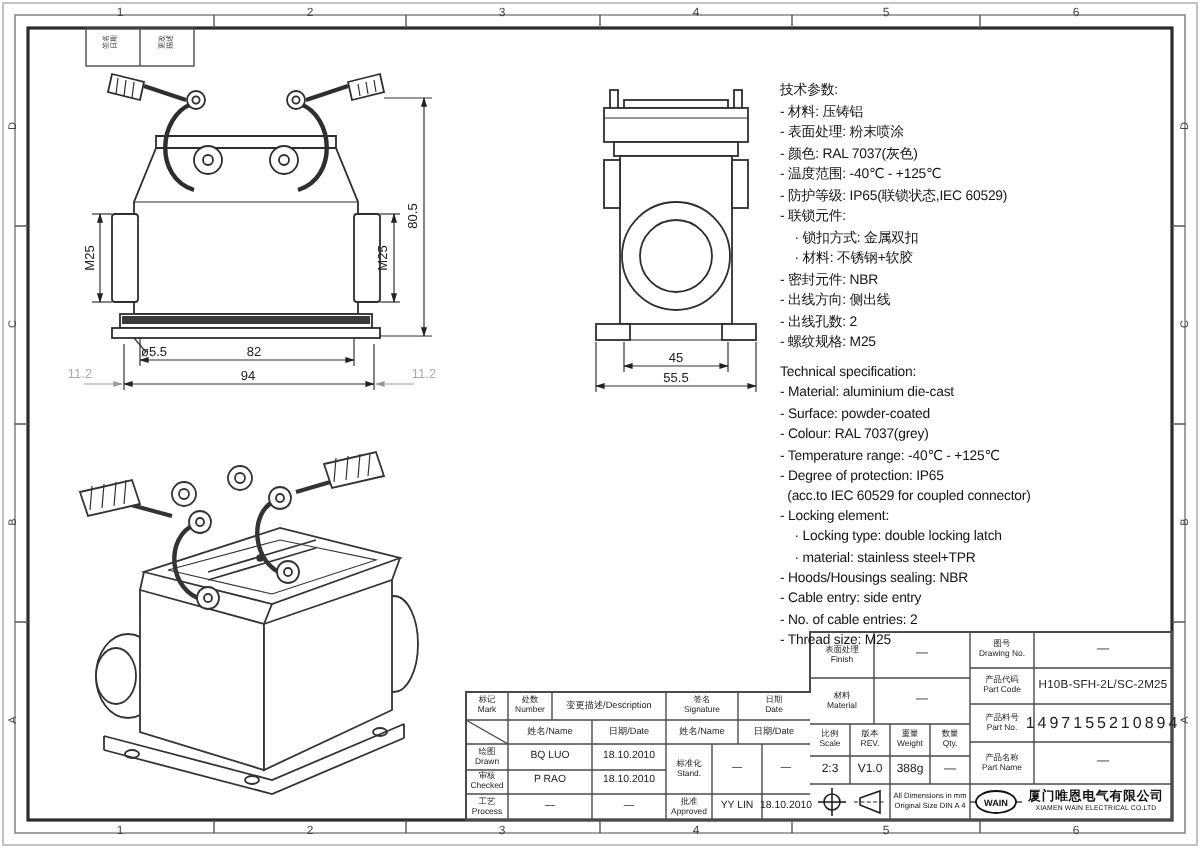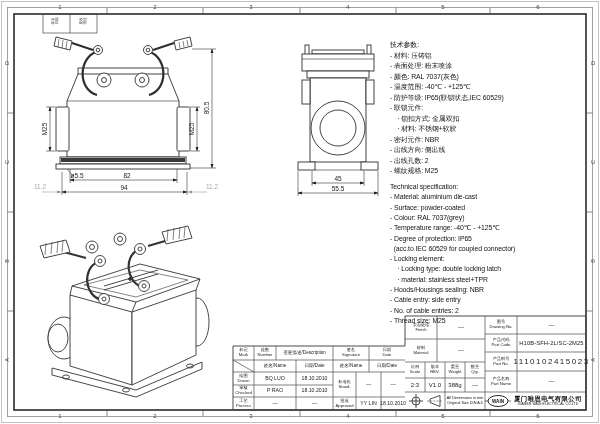--- a/index.html
+++ b/index.html
@@ -352,21 +352,21 @@
   <div class="tc f6" style="left:437px;top:339px;width:48px;height:23px">—</div>
 
   <div class="tc f4" style="left:485px;top:316px;width:32px;height:18px">图号
 Drawing No.</div>
   <div class="tc f6" style="left:517px;top:316px;width:69px;height:18px">—</div>
   <div class="tc f4" style="left:485px;top:334px;width:32px;height:18px">产品代码
 Part Code</div>
   <div class="tc pc" style="left:517px;top:334px;width:69px;height:18px">H10B-SFH-2L/SC-2M25</div>
   <div class="tc f4" style="left:485px;top:352px;width:32px;height:19px">产品料号
 Part No.</div>
-  <div class="tc pn" style="left:517px;top:352px;width:69px;height:19px">1110102415023</div>
+  <div class="tc pn" style="left:517px;top:352px;width:69px;height:19px">1497155210894</div>
   <div class="tc f4" style="left:485px;top:371px;width:32px;height:21px">产品名称
 Part Name</div>
   <div class="tc f6" style="left:517px;top:371px;width:69px;height:21px">—</div>
 
   <div class="tc f4" style="left:405px;top:362px;width:20px;height:16px">比例
 Scale</div>
   <div class="tc f4" style="left:425px;top:362px;width:20px;height:16px">版本
 REV.</div>
   <div class="tc f4" style="left:445px;top:362px;width:20px;height:16px">重量
 Weight</div>

